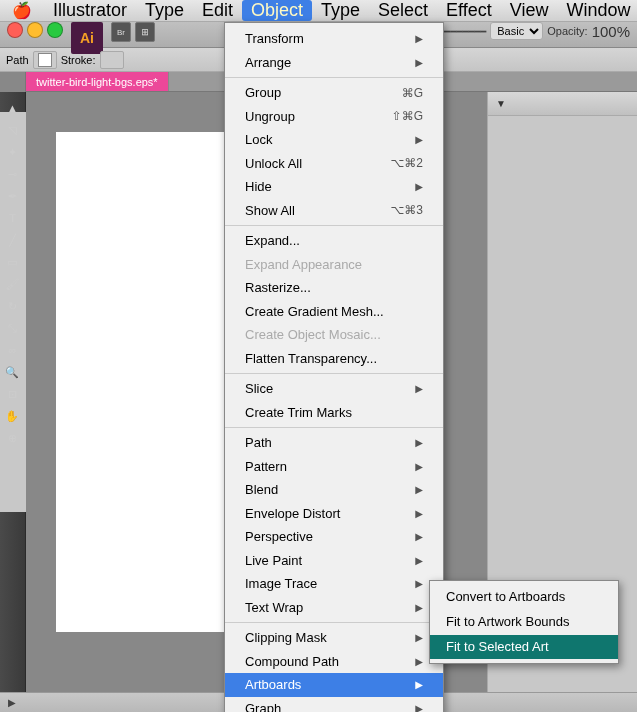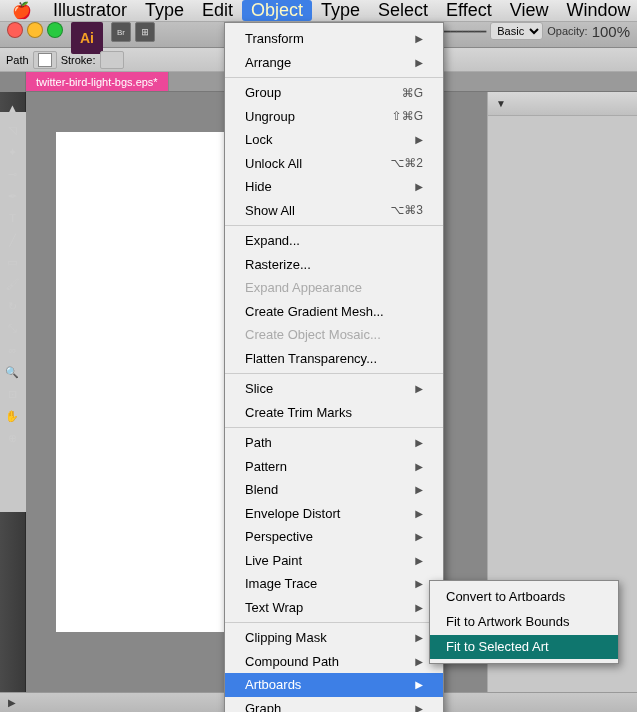--- a/index.html
+++ b/index.html
@@ -438,25 +438,25 @@
   <div class="menu-item">
     <span>Show All</span>
     <span class="menu-shortcut">⌥⌘3</span>
   </div>
 
   <div class="menu-separator"></div>
 
   <div class="menu-item">
     <span>Expand...</span>
   </div>
-  <div class="menu-item">
-    <span>Rasterize...</span>
-  </div>
   <div class="menu-item disabled">
     <span>Expand Appearance</span>
+  </div>
+  <div class="menu-item">
+    <span>Rasterize...</span>
   </div>
   <div class="menu-item">
     <span>Create Gradient Mesh...</span>
   </div>
   <div class="menu-item disabled">
     <span>Create Object Mosaic...</span>
   </div>
   <div class="menu-item">
     <span>Flatten Transparency...</span>
   </div>

